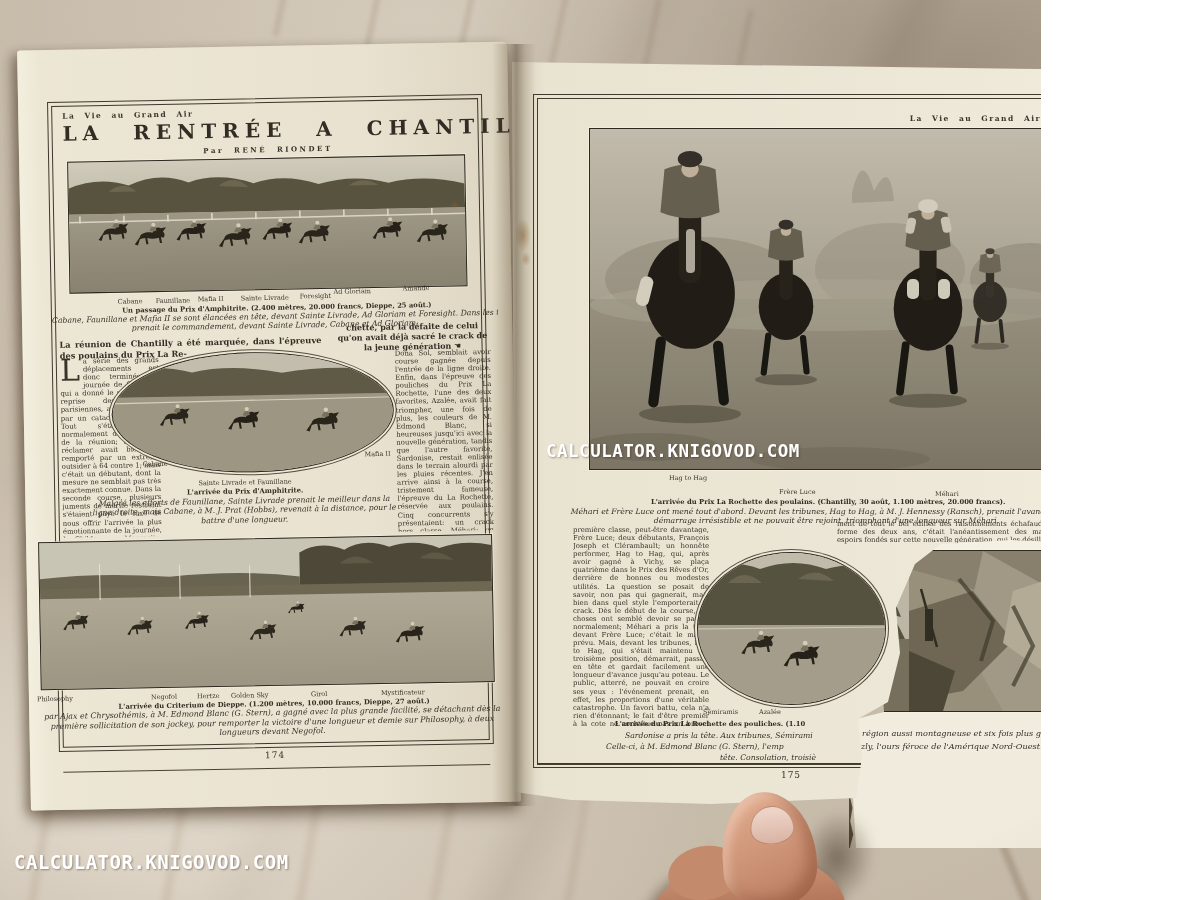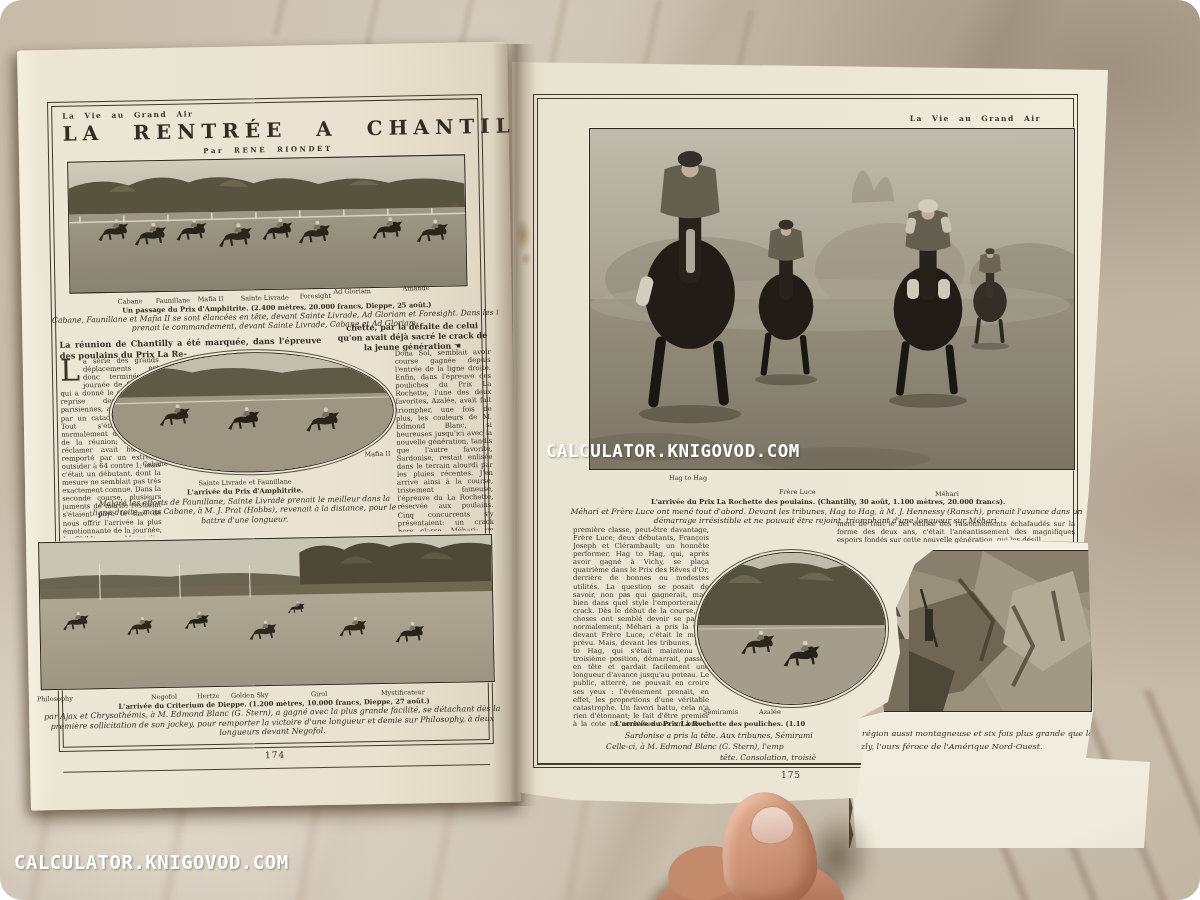--- a/index.html
+++ b/index.html
@@ -1,25 +1,24 @@
 <!DOCTYPE html>
 <html><head>
 <meta charset="utf-8">
 <style>
   html,body{margin:0;padding:0;}
   body{width:1200px;height:900px;overflow:hidden;font-family:"DejaVu Serif","Liberation Serif",serif;}
-  .scene{position:relative;width:1200px;height:900px;overflow:hidden;
+  .scene{position:relative;width:1041px;height:900px;overflow:hidden;
     background-color:#c7bbaa;
     background-image:
       radial-gradient(900px 520px at 14% 88%, rgba(236,229,217,.75), transparent 62%),
       radial-gradient(760px 430px at 92% 8%, rgba(118,103,86,.5), transparent 66%),
       radial-gradient(520px 320px at 99% 55%, rgba(148,130,108,.42), transparent 62%),
       radial-gradient(600px 260px at 40% 2%, rgba(222,214,200,.6), transparent 70%),
       linear-gradient(115deg, transparent 42%, rgba(140,120,98,.16) 45%, transparent 48%, transparent 60%, rgba(130,112,90,.2) 63%, transparent 66%);
-    border-radius: 22px;
   }
   .vein{position:absolute;pointer-events:none;filter:blur(2px);opacity:.8;}
   .vein1{left:240px;top:-18px;width:560px;height:84px;transform:rotate(7deg);
     background:repeating-linear-gradient(95deg,transparent 0 42px,rgba(140,118,96,.3) 44px 47px,transparent 50px 92px);}
   .vein2{left:1000px;top:690px;width:280px;height:230px;
     background:repeating-linear-gradient(68deg,transparent 0 26px,rgba(118,94,68,.38) 28px 33px,transparent 36px 64px);}
   .vein3{left:-10px;top:756px;width:720px;height:150px;filter:blur(3px);
     background:repeating-linear-gradient(100deg,transparent 0 62px,rgba(150,125,100,.26) 64px 68px,transparent 72px 132px);}
 
   

